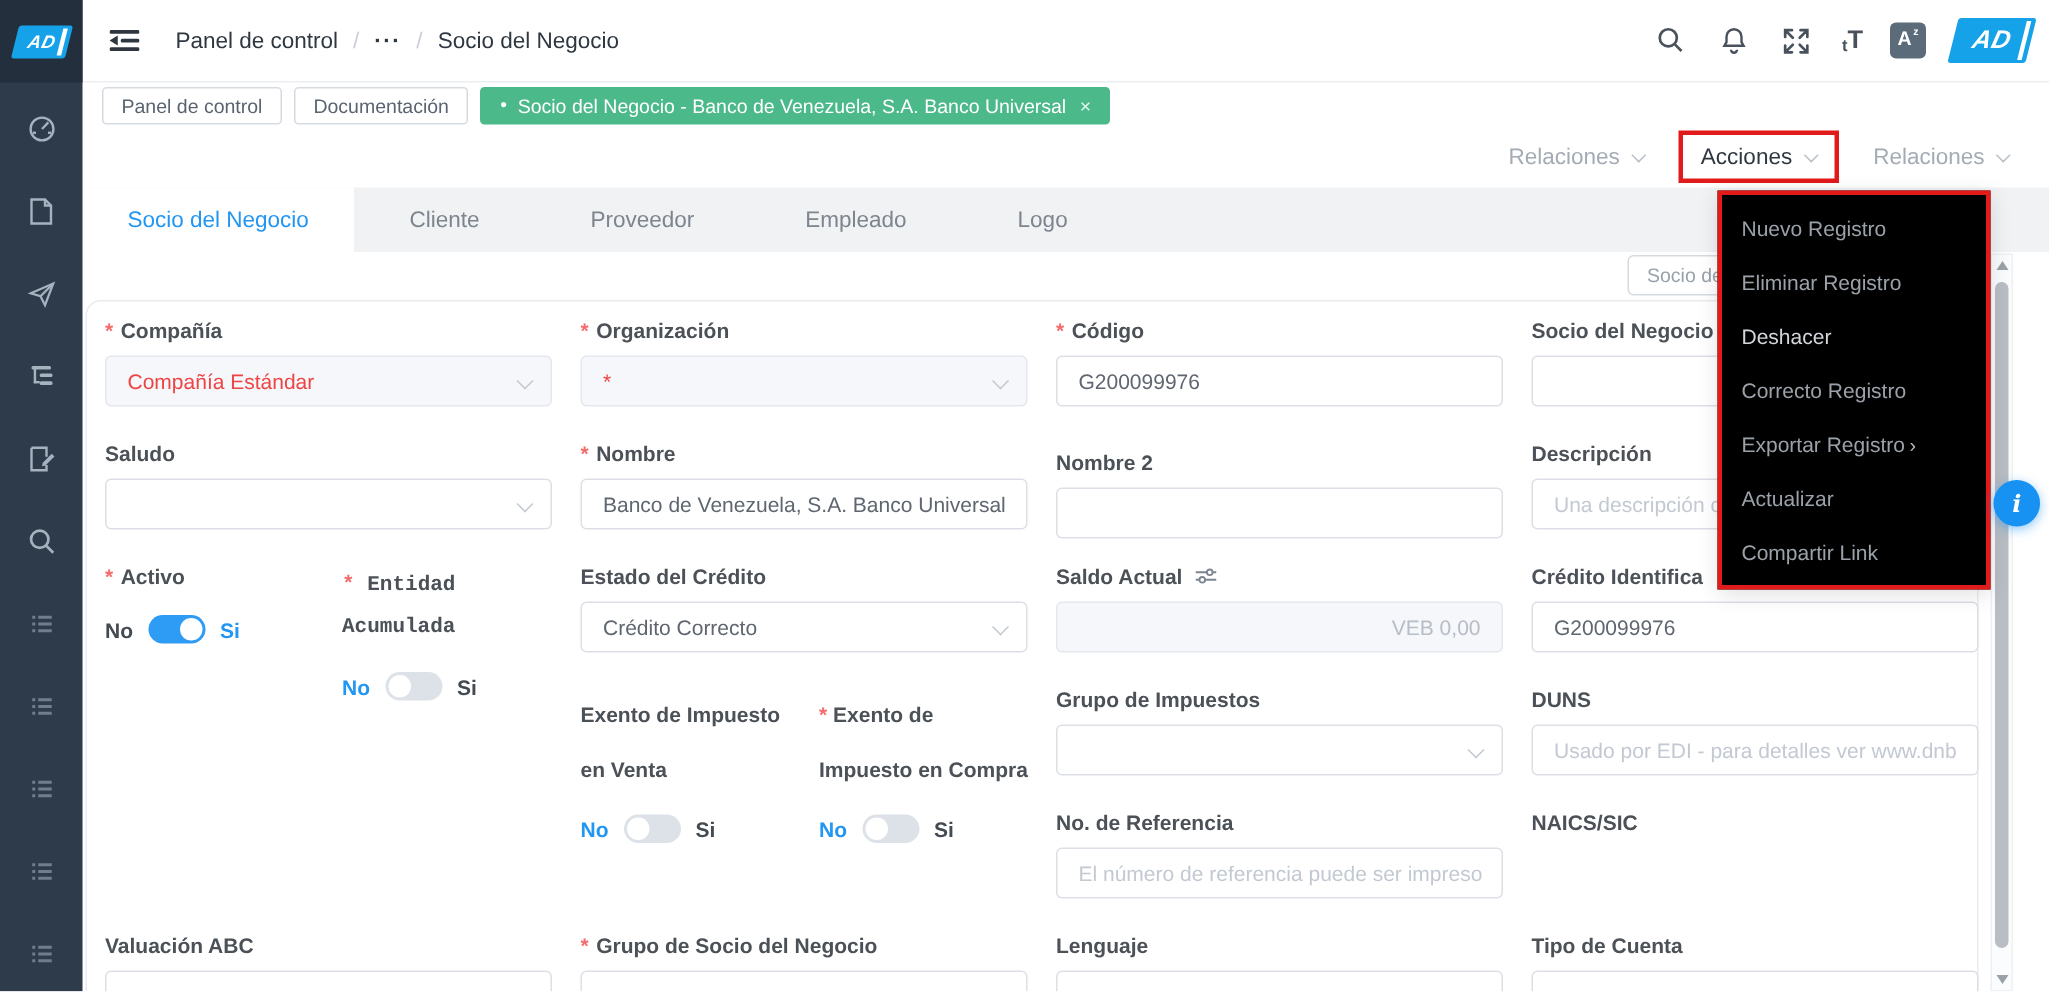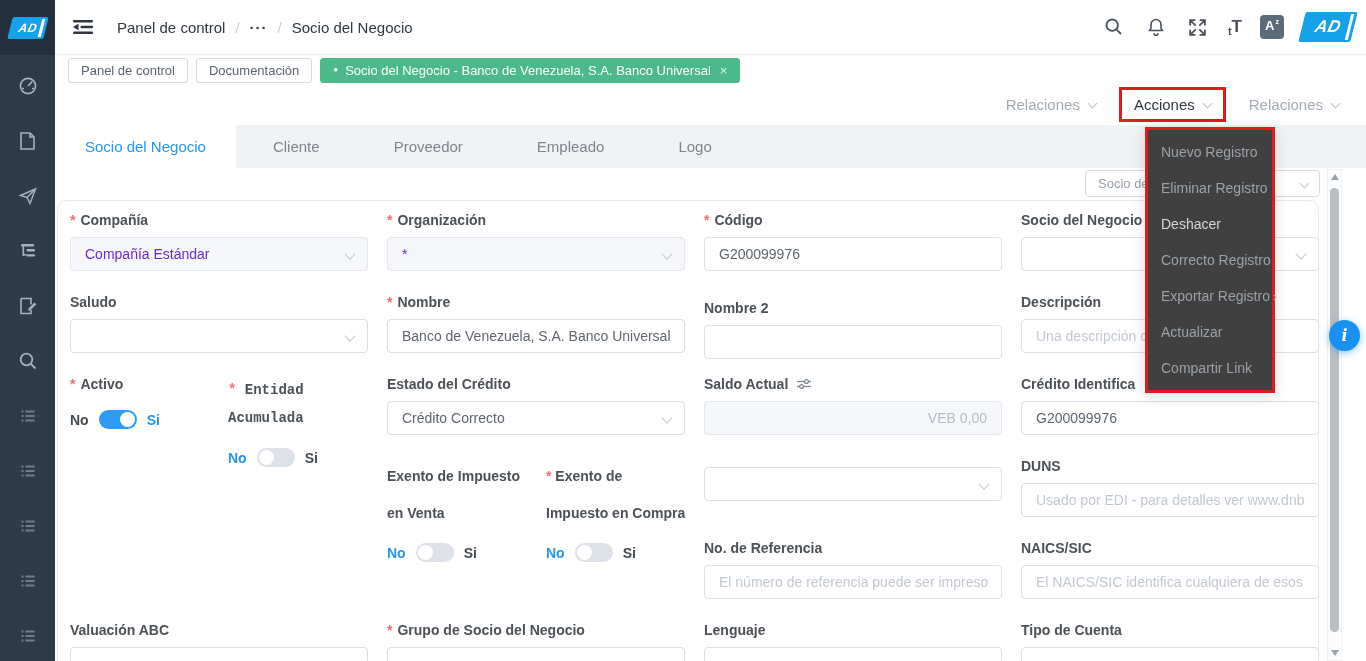--- a/index.html
+++ b/index.html
@@ -69,35 +69,35 @@
                border-right:1.5px solid #c2c8d0; border-bottom:1.5px solid #c2c8d0; transform:rotate(45deg); }
 
   .fgroup { position:absolute; width:298px; }
   .flabel { font-size:14px; font-weight:700; color:#4b5157; display:flex; align-items:center; gap:5px; white-space:nowrap; }
   .flabel.two { display:block; line-height:28px;font-family:Liberation Mono, monospace; }
   .flabel.two-wide { display:block; line-height:37px; }
   .star { color:#f56c6c; font-weight:700; }
   .ctrl { margin-top:9px; height:34px; border:1px solid #dcdfe6; border-radius:4px; background:#fff;
           display:flex; align-items:center; padding:0 14px; font-size:14px; color:#5f6670; position:relative;
           white-space:nowrap; overflow:hidden; }
-  .ctrl.disabled { background:#f5f7fa; border-color:#e4e7ed; color:#6d28d9; }
+  .ctrl.disabled { background:#f5f7fa; border-color:#e4e7ed; color:#ef4444; }
   .ctrl.right { justify-content:flex-end; color:#b6bdc6; }
   .ctrl .chev { position:absolute; right:13px; top:12px; width:8px; height:8px;
                 border-right:1.6px solid #c2c8d0; border-bottom:1.6px solid #c2c8d0; transform:rotate(45deg); }
   .ph { color:#c3c9d2; }
 
   .togglerow { display:flex; align-items:center; gap:10px; font-size:14px; font-weight:700; }
   .tlbl-on { color:#2196f3; } .tlbl-off { color:#434a51; }
   .switch { width:38px; height:19px; border-radius:10px; position:relative; }
   .switch.on { background:#2e9bf5; } .switch.off { background:#dde2e8; }
   .knob { position:absolute; top:2px; width:15px; height:15px; border-radius:50%; background:#fff; }
   .switch.on .knob { right:2px; } .switch.off .knob { left:2px; }
 
   
-  .dropdown { left:1145px; top:127px; width:130px; background:#404040; border:3px solid #e11a1a;
+  .dropdown { left:1145px; top:127px; width:182px; background:#000000; border:3px solid #e11a1a;
               box-shadow:0 3px 14px rgba(0,0,0,.13); z-index:50; padding:4px 0; }
   .ditem { height:36px; display:flex; align-items:center; padding-left:13px; font-size:14px; color:#9ba1a9;
            white-space:nowrap; }
   .ditem.disabled { color:#d3d7db; }
   .ditem .sub { margin-left:3px; color:#b6bcc3; font-size:13px; }
 
   
   .scrollbar { left:1327px; top:169px; width:15px; height:492px; background:#fbfcfd;
                border:1px solid #eef0f2; z-index:10; }
   .sb-up { position:absolute; left:3px; top:4px; width:0; height:0;
@@ -458,20 +458,23 @@
     <div class="flabel two-wide"><span class="star">*</span> <span>Exento de</span><br><span>Impuesto en Compra</span></div>
     <div class="togglerow" style="margin-top:11px">
       <span class="tlbl-on">No</span>
       <div class="switch off">
           <div class="knob"></div>
         </div>
       <span class="tlbl-off">Si</span>
     </div>
   </div>
   <div class="fgroup" style="left:704px;top:458px">
+    <div class="flabel">
+        <span>Grupo de Impuestos</span>
+      </div>
     <div class="ctrl">
         <span class="chev"></span>
       </div>
   </div>
   <div class="fgroup" style="left:1021px;top:458px">
     <div class="flabel">
         <span>DUNS</span>
       </div>
     <div class="ctrl">
         <span class="ph">Usado por EDI - para detalles ver www.dnb</span>
@@ -481,23 +484,20 @@
     <div class="flabel">
         <span>No. de Referencia</span>
       </div>
     <div class="ctrl">
         <span class="ph">El número de referencia puede ser impreso</span>
       </div>
   </div>
   <div class="fgroup" style="left:1021px;top:540px">
     <div class="flabel">
         <span>NAICS/SIC</span>
-      </div>
-    <div class="ctrl">
-        <span class="ph">El NAICS/SIC identifica cualquiera de esos</span>
       </div>
   </div>
 
   <div class="fgroup" style="left:70px;top:622px">
     <div class="flabel">
         <span>Valuación ABC</span>
       </div>
     <div class="ctrl"></div>
   </div>
   <div class="fgroup" style="left:387px;top:622px">

